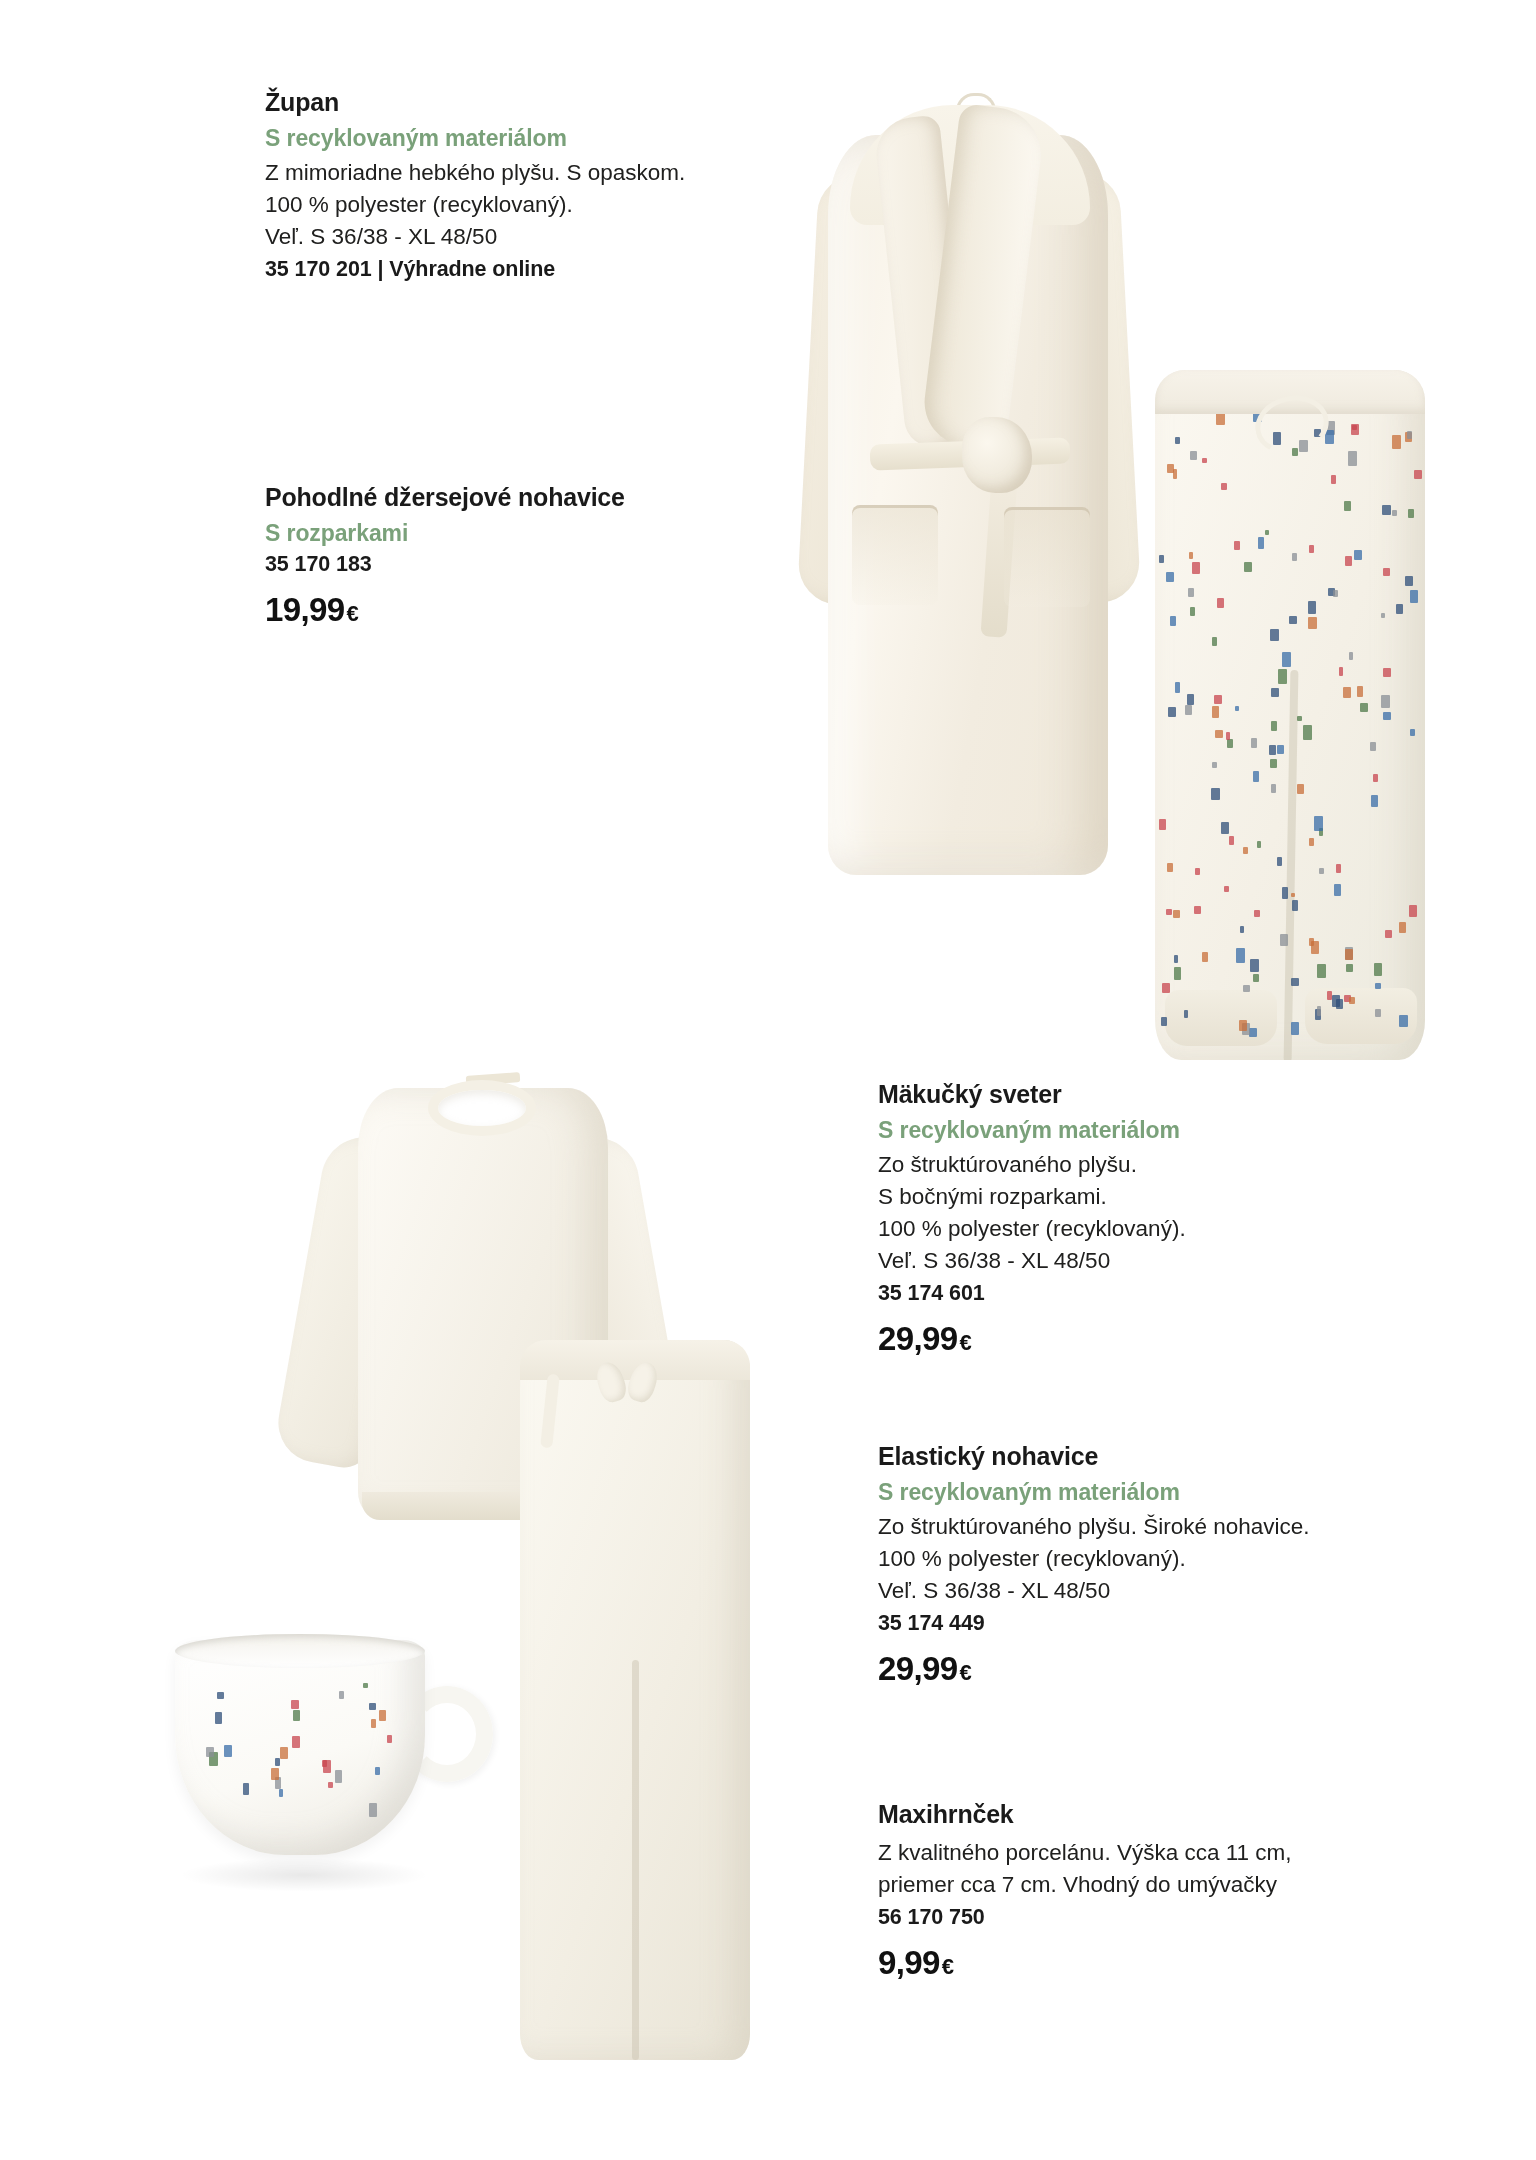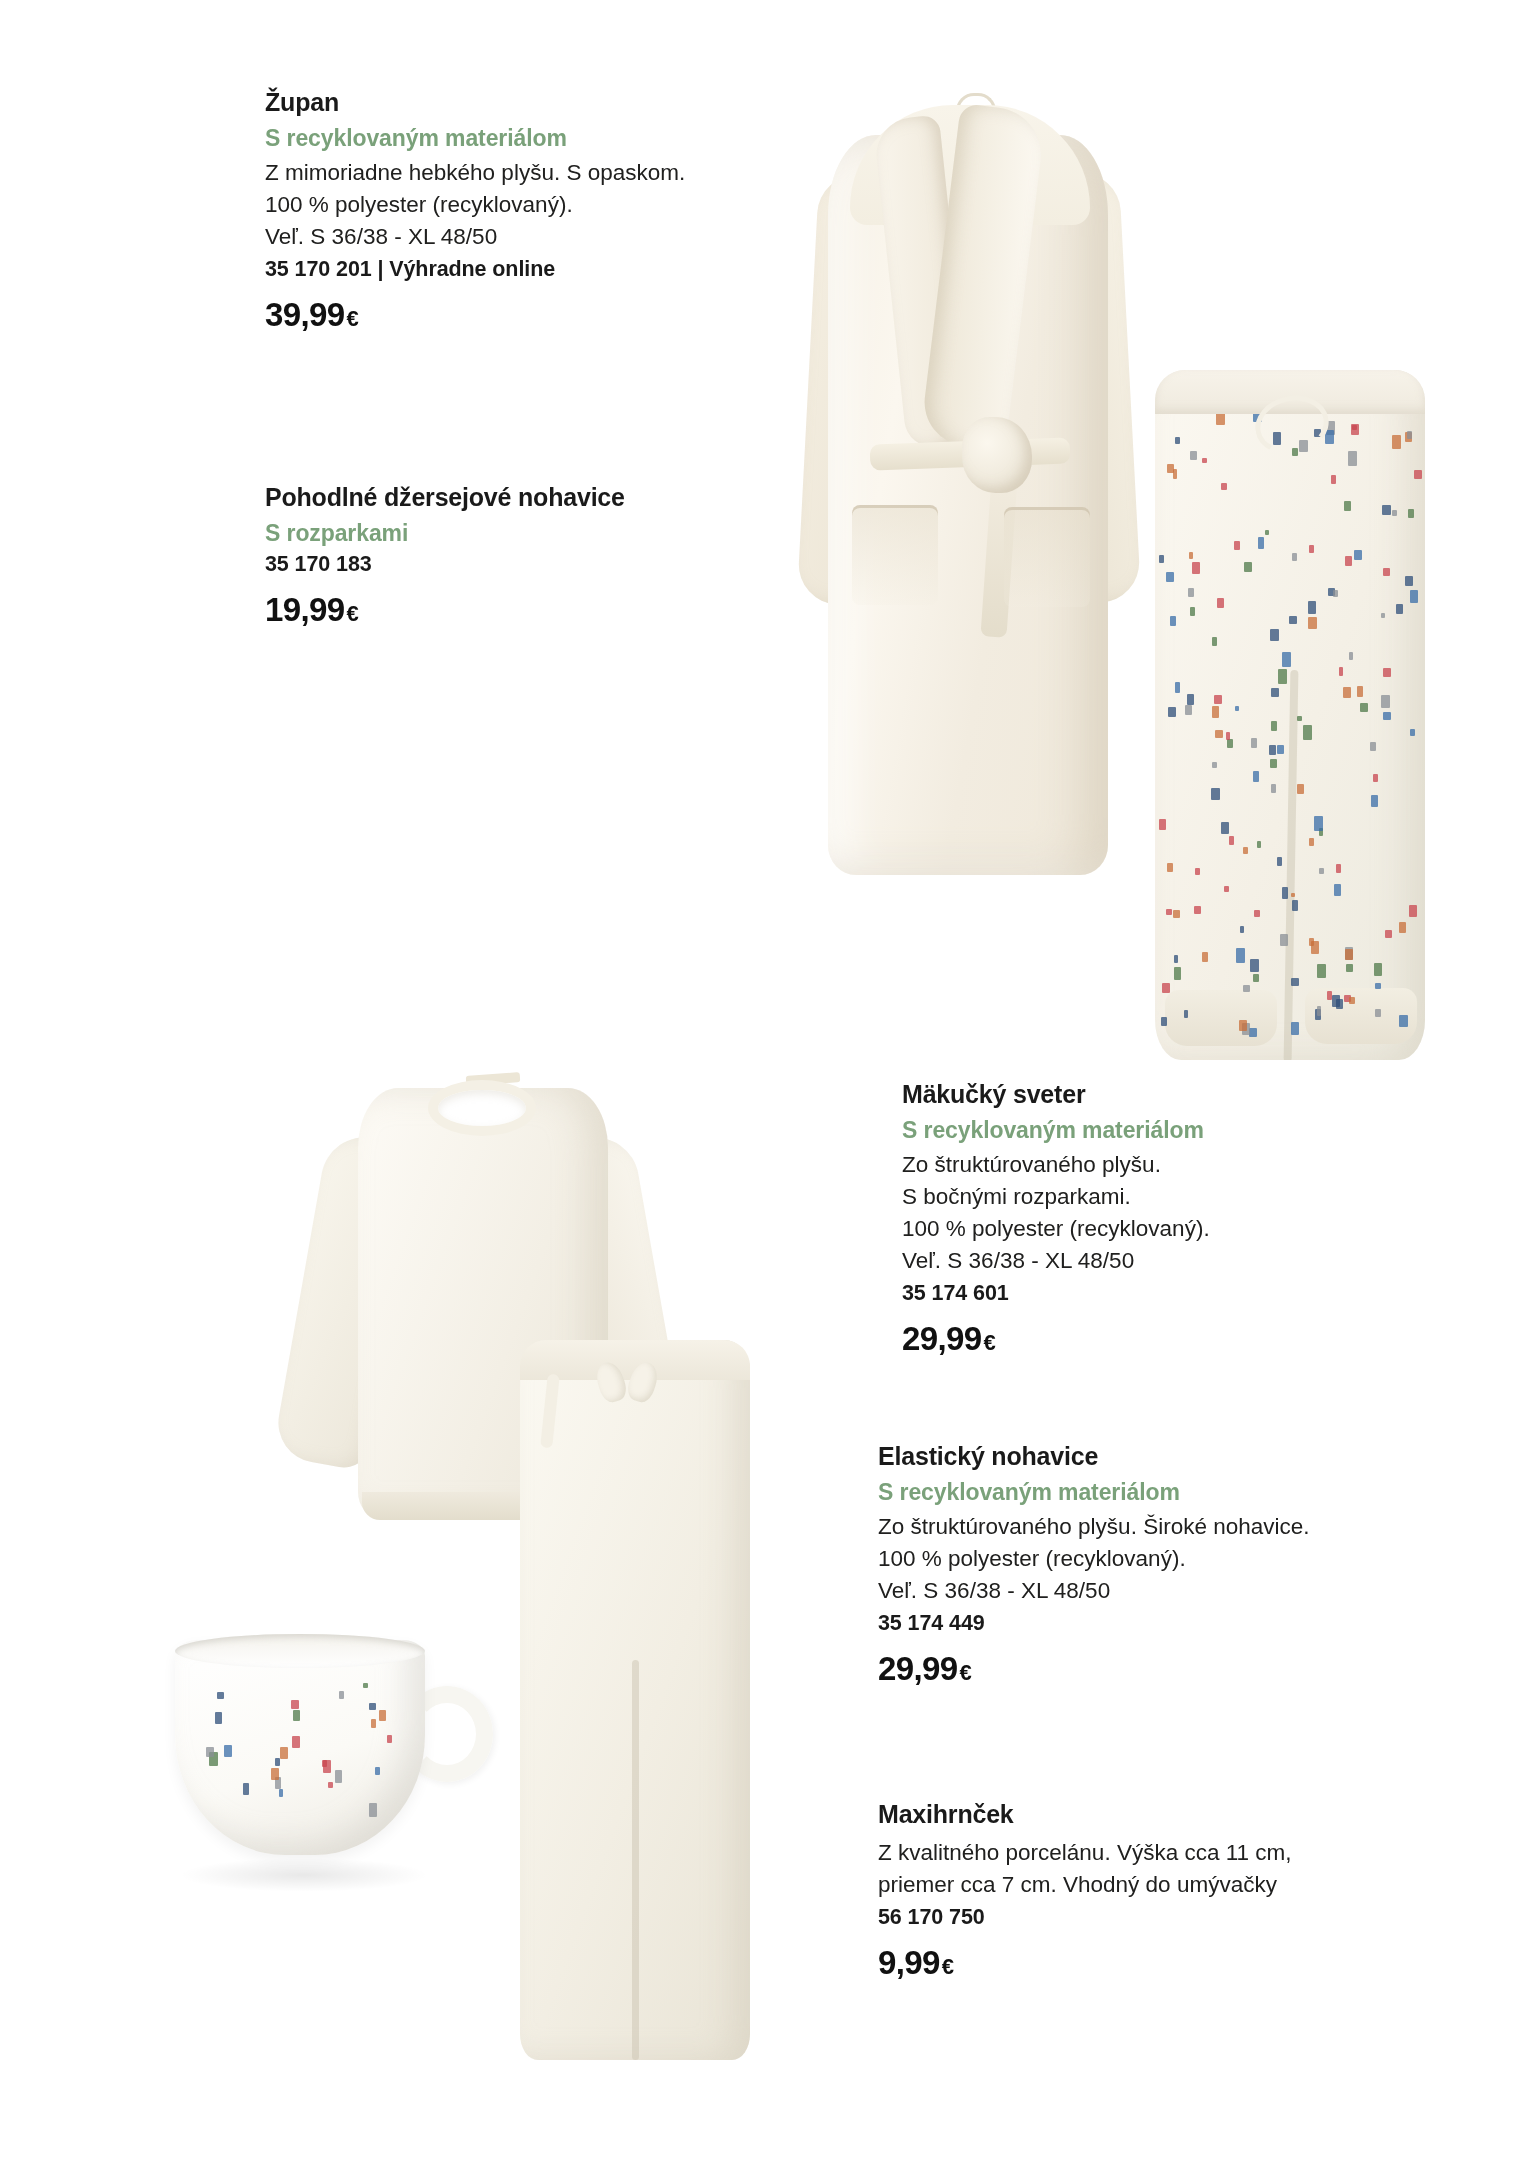--- a/index.html
+++ b/index.html
@@ -61,21 +61,21 @@
   .prod .price .cur {
     font-size: 22px;
     font-weight: bold;
     letter-spacing: 0;
     margin-left: 2px;
   }
 
   
   #p0 { left: 265px; top: 88px; width: 530px; }
   #p1 { left: 265px; top: 483px; width: 530px; }
-  #p2 { left: 878px; top: 1080px; width: 560px; margin-left: 24px; }
+  #p2 { left: 878px; top: 1080px; width: 560px; }
   #p3 { left: 878px; top: 1442px; width: 570px; }
   #p4 { left: 878px; top: 1800px; width: 560px; }
 
   
   .art { position: absolute; }
 
   
   #robe { left: 790px; top: 55px; width: 360px; height: 830px; }
   .robe-body {
     position: absolute; left: 38px; top: 80px; width: 280px; height: 740px;
@@ -295,23 +295,20 @@
 
   <div class="prod" id="p0">
     <p class="title">Župan</p>
     <p class="eco">S recyklovaným materiálom</p>
     <p class="desc">
       <span>Z mimoriadne hebkého plyšu. S opaskom.</span><br>
       <span>100 % polyester (recyklovaný).</span><br>
       <span>Veľ. S 36/38 - XL 48/50</span>
     </p>
     <p class="artno">35 170 201 | Výhradne online</p>
-    <p class="price">
-      <span>39,99</span><span class="cur">€</span>
-    </p>
   </div>
 
   <div class="prod" id="p1">
     <p class="title">Pohodlné džersejové nohavice</p>
     <p class="eco">S rozparkami</p>
     <p class="artno">35 170 183</p>
     <p class="price">
       <span>19,99</span><span class="cur">€</span>
     </p>
   </div>

